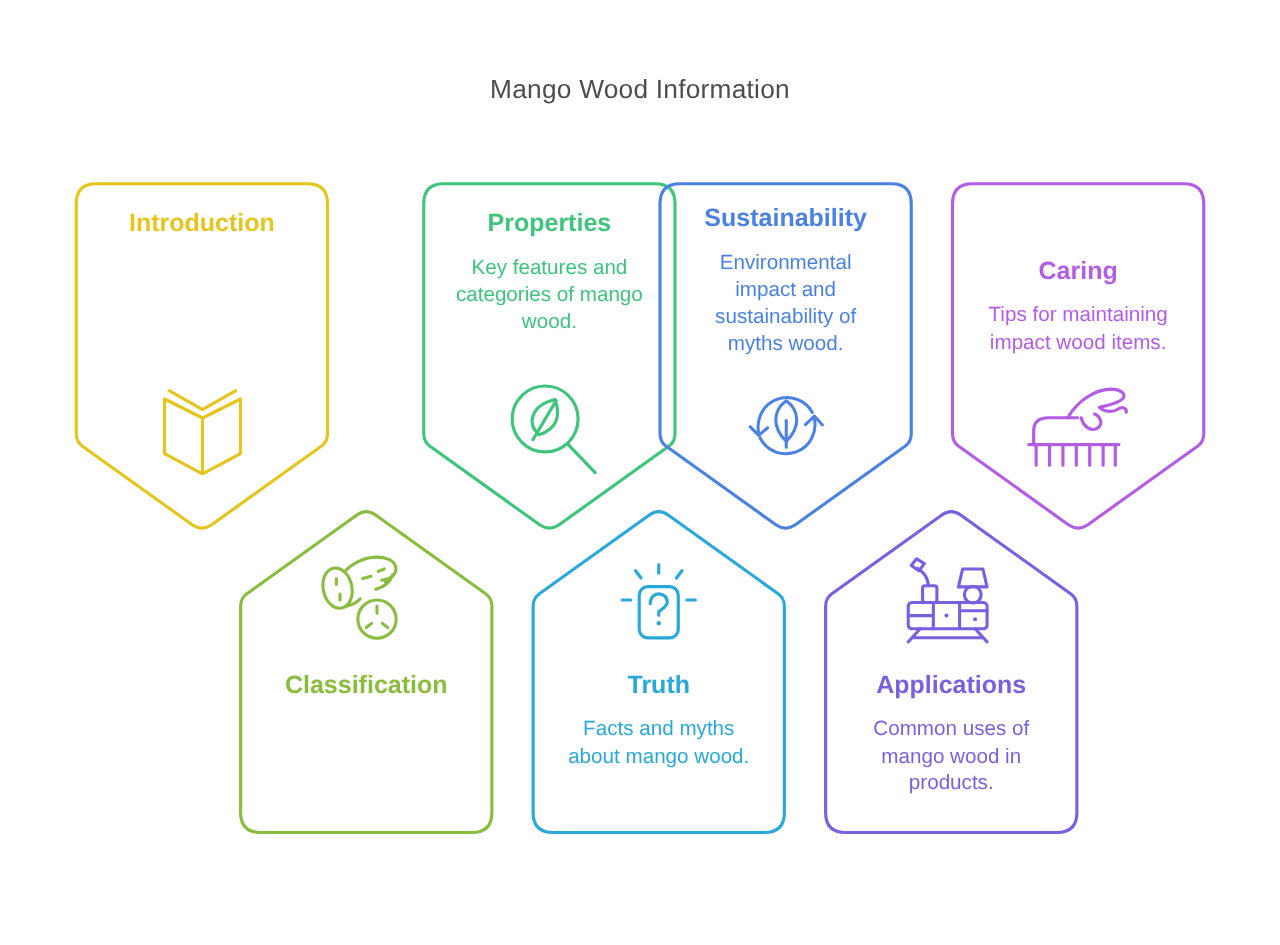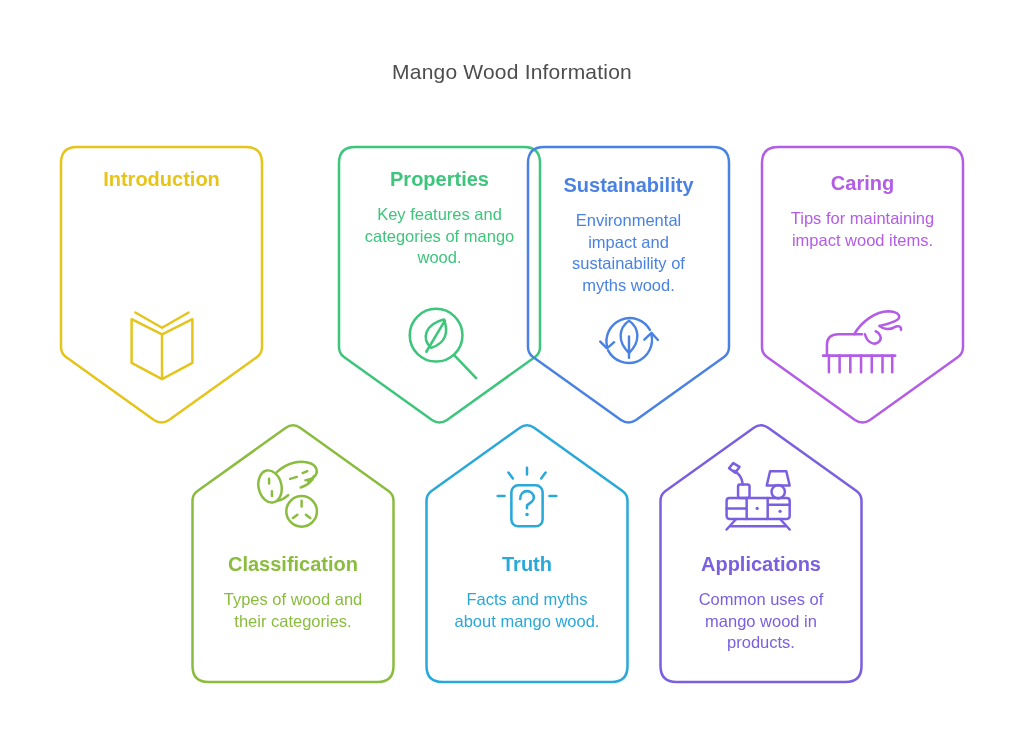--- a/index.html
+++ b/index.html
@@ -6,28 +6,28 @@
   #canvas{
     position:relative;width:1024px;height:756px;background:#ffffff;
     font-family:Liberation Sans, sans-serif;overflow:hidden;
   }
   #page-title{
     position:absolute;top:60px;left:0;width:100%;text-align:center;
     font-size:21px;font-weight:400;color:var(--c,#4d4d4d);letter-spacing:.2px;
   }
   .card{position:absolute;width:205px;color:var(--c,#888);}
   .card-top{top:145px;height:281px;}
-  .card-bottom{top:420px;height:264px;padding-left:31px;}
+  .card-bottom{top:404px;height:264px;padding-left:31px;}
   .shape{position:absolute;top:0;left:0;width:100%;height:100%;display:block;}
   .card-text{position:absolute;left:10px;right:10px;text-align:center;}
   .card-top .card-text{top:0;}
   .card-bottom .card-text{top:132px;}
   .pt-a{padding-top:22px;}
-  .pt-b{padding-top:18px;margin-top:10px;}
-  .pt-c{padding-top:26px;}
+  .pt-b{padding-top:18px;}
+  .pt-c{padding-top:60px;}
   .card-title{margin:0;font-size:20px;line-height:24px;font-weight:700;}
   .card-desc{margin:13px 0 0 0;font-size:16.5px;line-height:21.5px;white-space:pre-line;}
   .icon-wrap{position:absolute;left:0;right:0;display:flex;align-items:center;justify-content:center;}
   .card-top .icon-wrap{top:152px;height:90px;}
   .card-bottom .icon-wrap{top:26px;height:102px;}
   .icon-wrap svg, .shape{pointer-events:none;}
 </style>
 </head>
 <body>
 
@@ -126,22 +126,20 @@
         <path d="M31,20 C43,9 57,7 67,11 C73,14 75,20 70,25 C68,27 64,28 61,28.5"></path>
         <path d="M70,24 C68,30 63,34 56,36"></path>
         <path d="M32,50 C36,49 40,47 43,44"></path>
         <path d="M45,27 L52,25 M58,21 L63,19 M64,30 L68,28"></path>
         <circle cx="57" cy="61" r="16"></circle>
         <path d="M57,50 L57,56 M48,68 L52.5,64.5 M66,68 L61.5,64.5"></path>
       </svg>
     </div>
     <div class="card-text">
       <h2 class="card-title">Classification</h2>
-      <p class="card-desc">Types of wood and
-their categories.</p>
     </div>
   </div>
 
   <div class="card card-bottom" style="left: 643px; --c: #7a5fe0;">
     <svg class="shape" viewBox="0 0 205 264" fill="none" stroke="currentColor" stroke-width="2.5" stroke-linejoin="round">
       <path d="M95,8 Q102.5,2.5 110,8 L198,71 Q203,74.5 203,81 L203,246 Q203,262 187,262 L18,262 Q2,262 2,246 L2,81 Q2,74.5 7,71 Z"></path>
     </svg>
     <div class="icon-wrap">
       <svg width="96" height="86" viewBox="0 0 100 90" fill="none" stroke="currentColor" stroke-width="2.6" stroke-linecap="round" stroke-linejoin="round">
         <rect x="14" y="46" width="66" height="22" rx="3"></rect>

